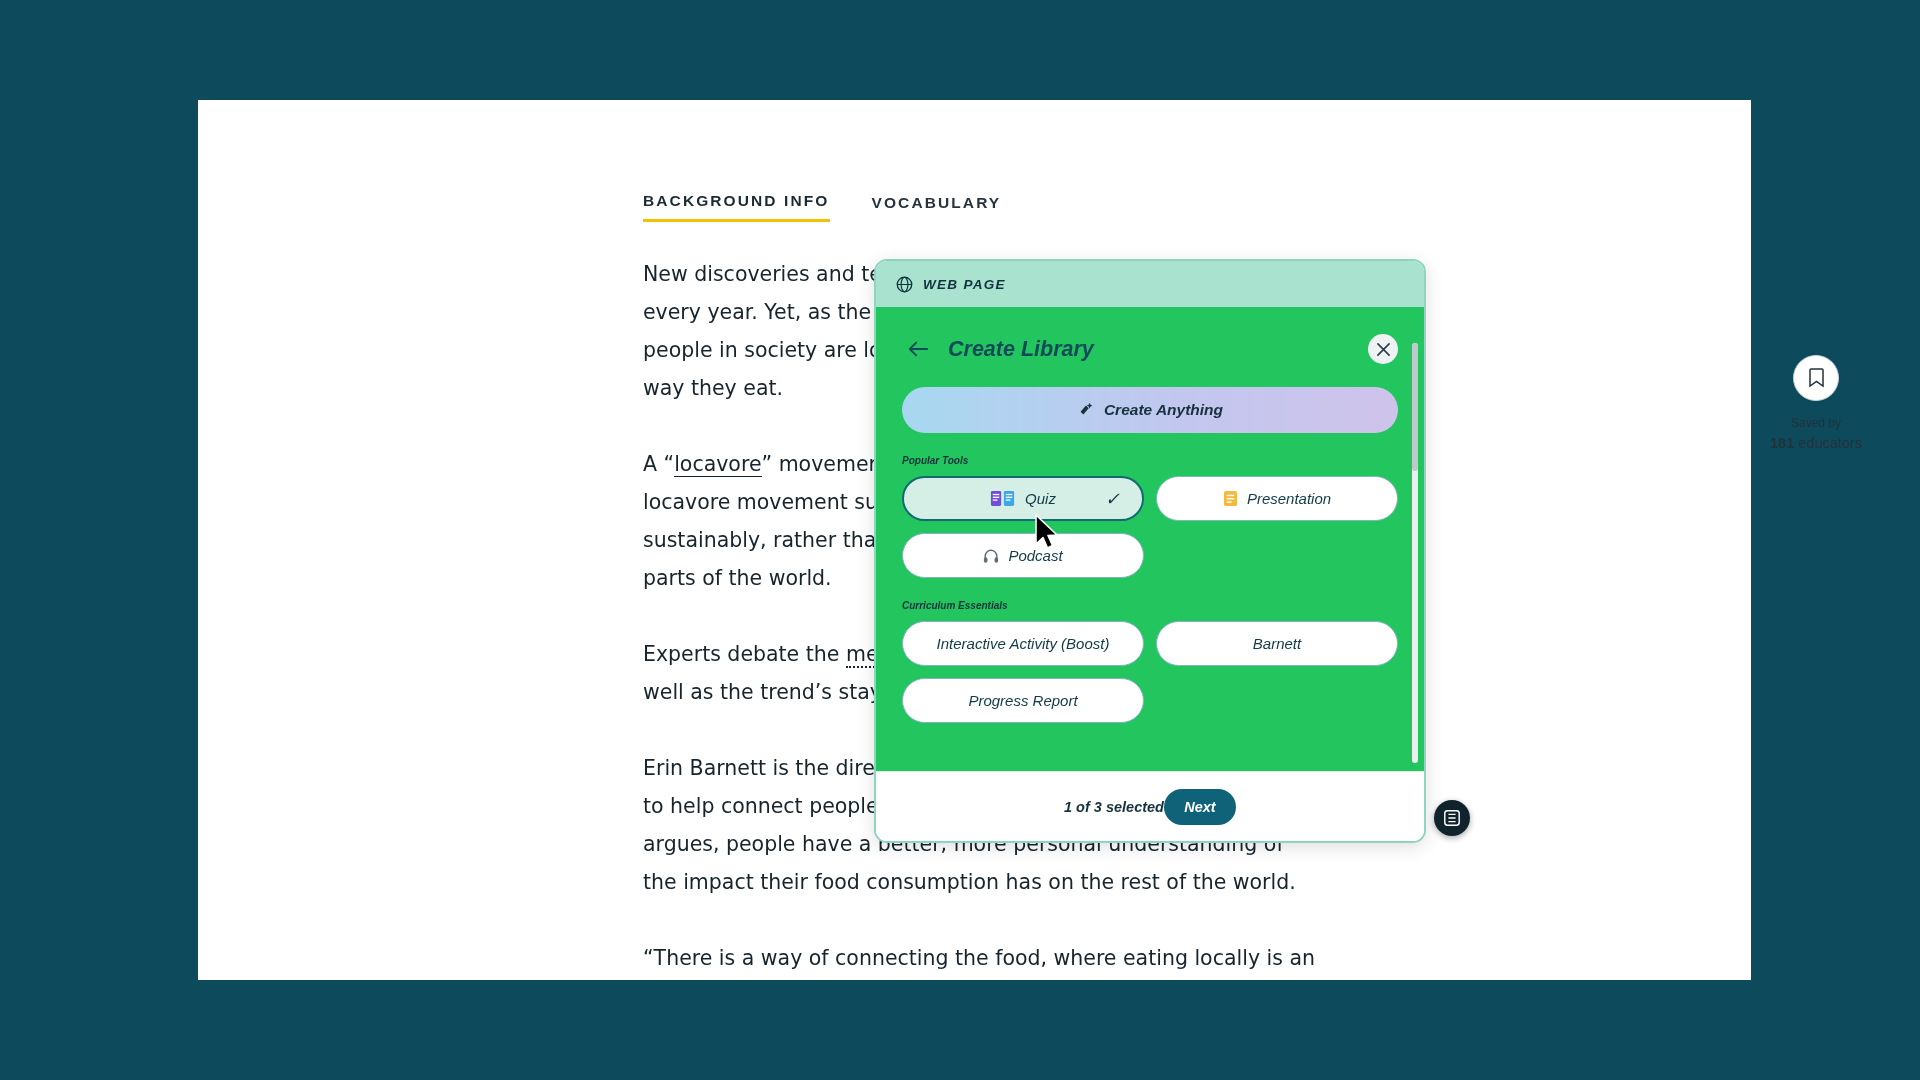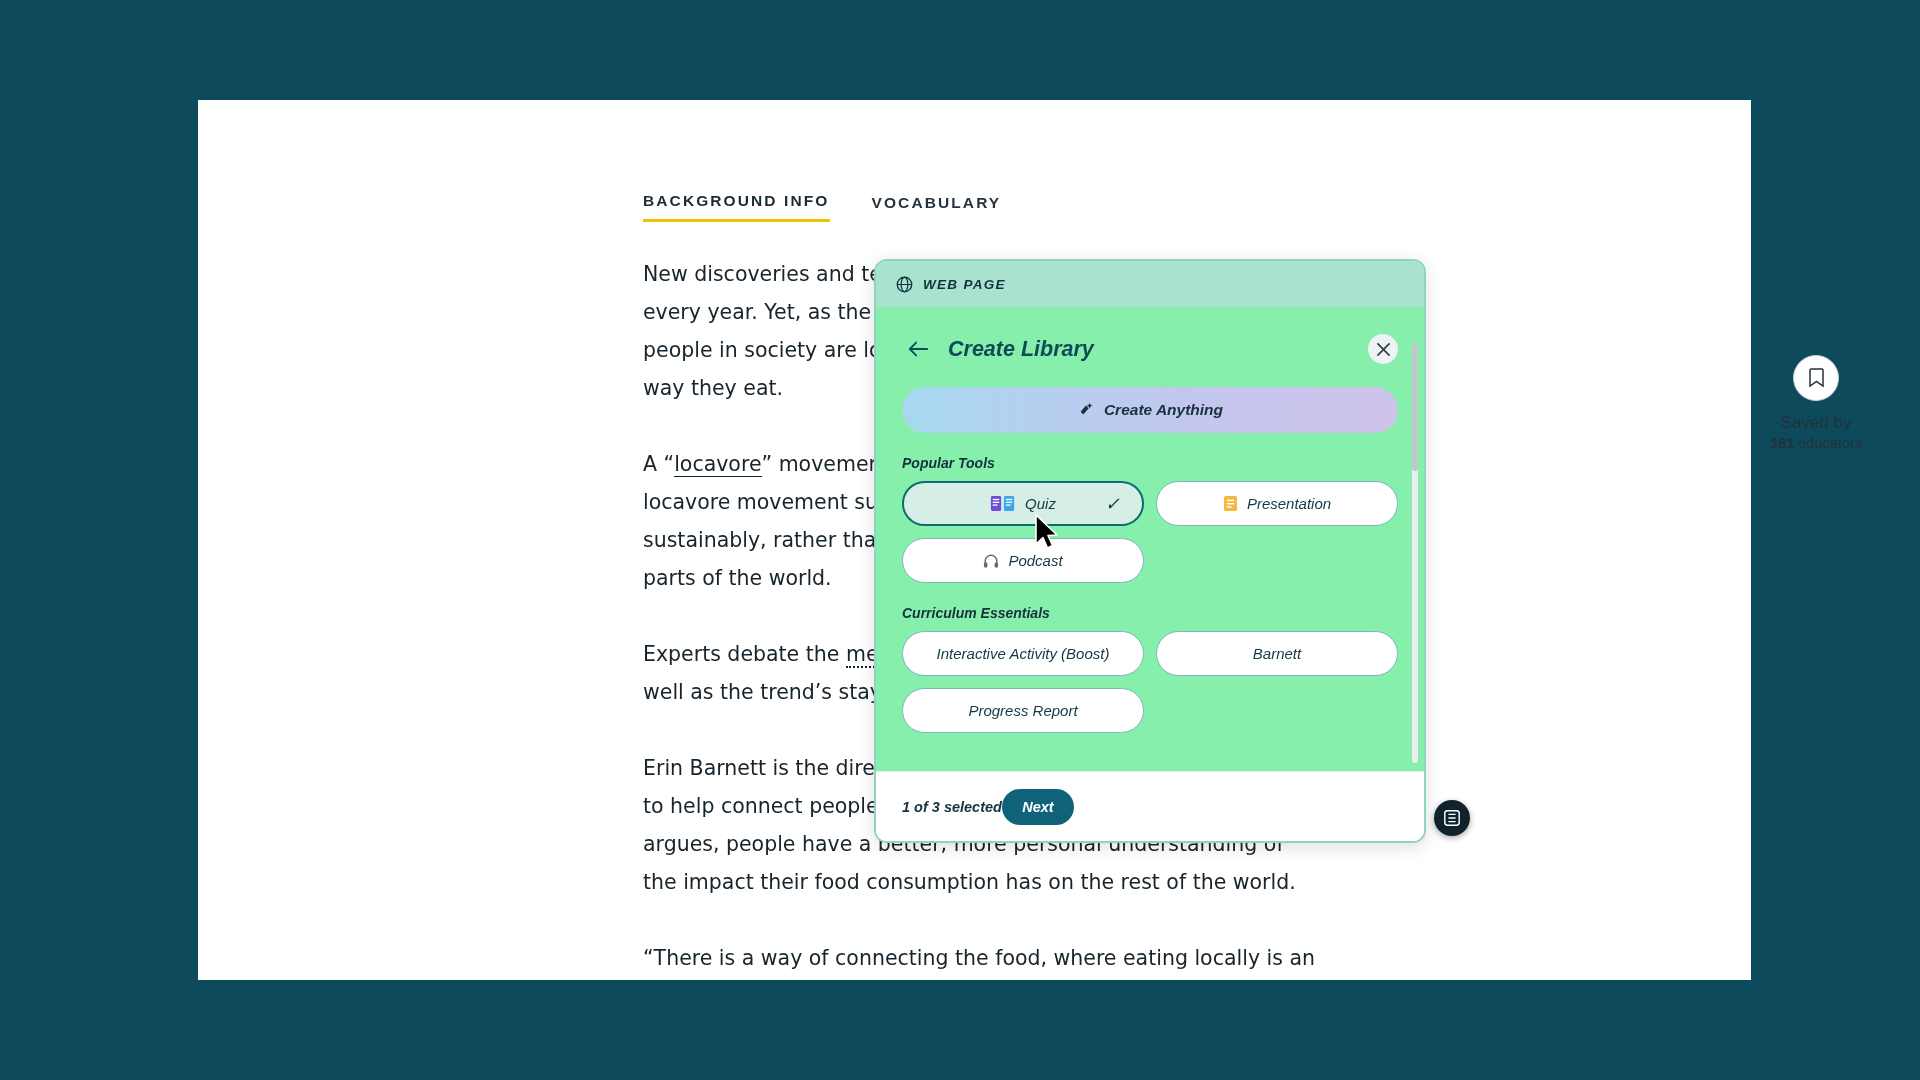--- a/index.html
+++ b/index.html
@@ -60,21 +60,21 @@
   }
   #bookmark-circle {
     width: 46px; height: 46px;
     border-radius: 50%;
     border: 1px solid #c9d3d6;
     background: #ffffff;
     margin: 0 auto 12px auto;
     display: flex; align-items: center; justify-content: center;
     cursor: pointer;
   }
-  #saved-by .line1 { font-size: 17px; color: #22323b; line-height: 20px; }
+  #saved-by .line1 { font-size: 12px; color: #22323b; line-height: 20px; }
   #saved-by .line2 { font-size: 14.5px; color: #22323b; line-height: 20px; }
   #saved-by .line2 b { font-weight: bold; }
 
   
   #panel {
     position: absolute;
     left: 874px; top: 259px;
     width: 552px; height: 584px;
     background: #ffffff;
     border: 2px solid #8fd4c0;
@@ -92,21 +92,21 @@
   }
   #panel-header .label {
     font-size: 13.5px; font-weight: bold;
     letter-spacing: 1.3px;
     color: #11333d;
   }
   #panel-body {
     position: relative;
     height: 498px;
     overflow: hidden;
-    background: #86efac;
+    background: #22c55e;
   }
   #modal-top {
     display: flex; align-items: center;
     padding: 26px 26px 0 26px;
     gap: 14px;
   }
   #back-arrow {
     width: 32px; height: 32px;
     border-radius: 50%;
     display: flex; align-items: center; justify-content: center;
@@ -129,21 +129,21 @@
     height: 46px;
     border-radius: 24px;
     background: linear-gradient(90deg,#a7d8f0 0%,#c2c7ef 55%,#cfc3ea 100%);
     display: flex; align-items: center; justify-content: center;
     gap: 9px;
     font-size: 15.5px; font-weight: bold; color: #15323d;
     cursor: pointer;
   }
   .section-title {
     margin: 22px 4px 10px 26px;
-    font-size: 14px; font-weight: bold; color: #15323d;
+    font-size: 10px; font-weight: bold; color: #15323d;
   }
   .chip-grid {
     display: grid;
     grid-template-columns: 1fr 1fr;
     gap: 12px;
     padding: 0 26px;
   }
   .chip {
     height: 45px;
     border-radius: 24px;
@@ -176,21 +176,21 @@
     background: #bfc8cc;
     border-radius: 3px;
     cursor: pointer;
   }
   #panel-footer {
     position: absolute;
     left: 0; bottom: 0;
     width: 100%; height: 70px;
     background: #ffffff;
     border-top: 1px solid #e4e9ec;
-    display: flex; align-items: center; justify-content: flex-start;
+    display: flex; align-items: center; justify-content: center;
     padding: 0 26px;
   }
   #selected-count { font-size: 14.5px; font-weight: bold; color: #15323d; }
   #next-btn {
     width: 72px; height: 36px;
     border-radius: 19px;
     background: #0f6277;
     color: #fff;
     font-size: 14.5px; font-weight: bold;
     display: flex; align-items: center; justify-content: center;

